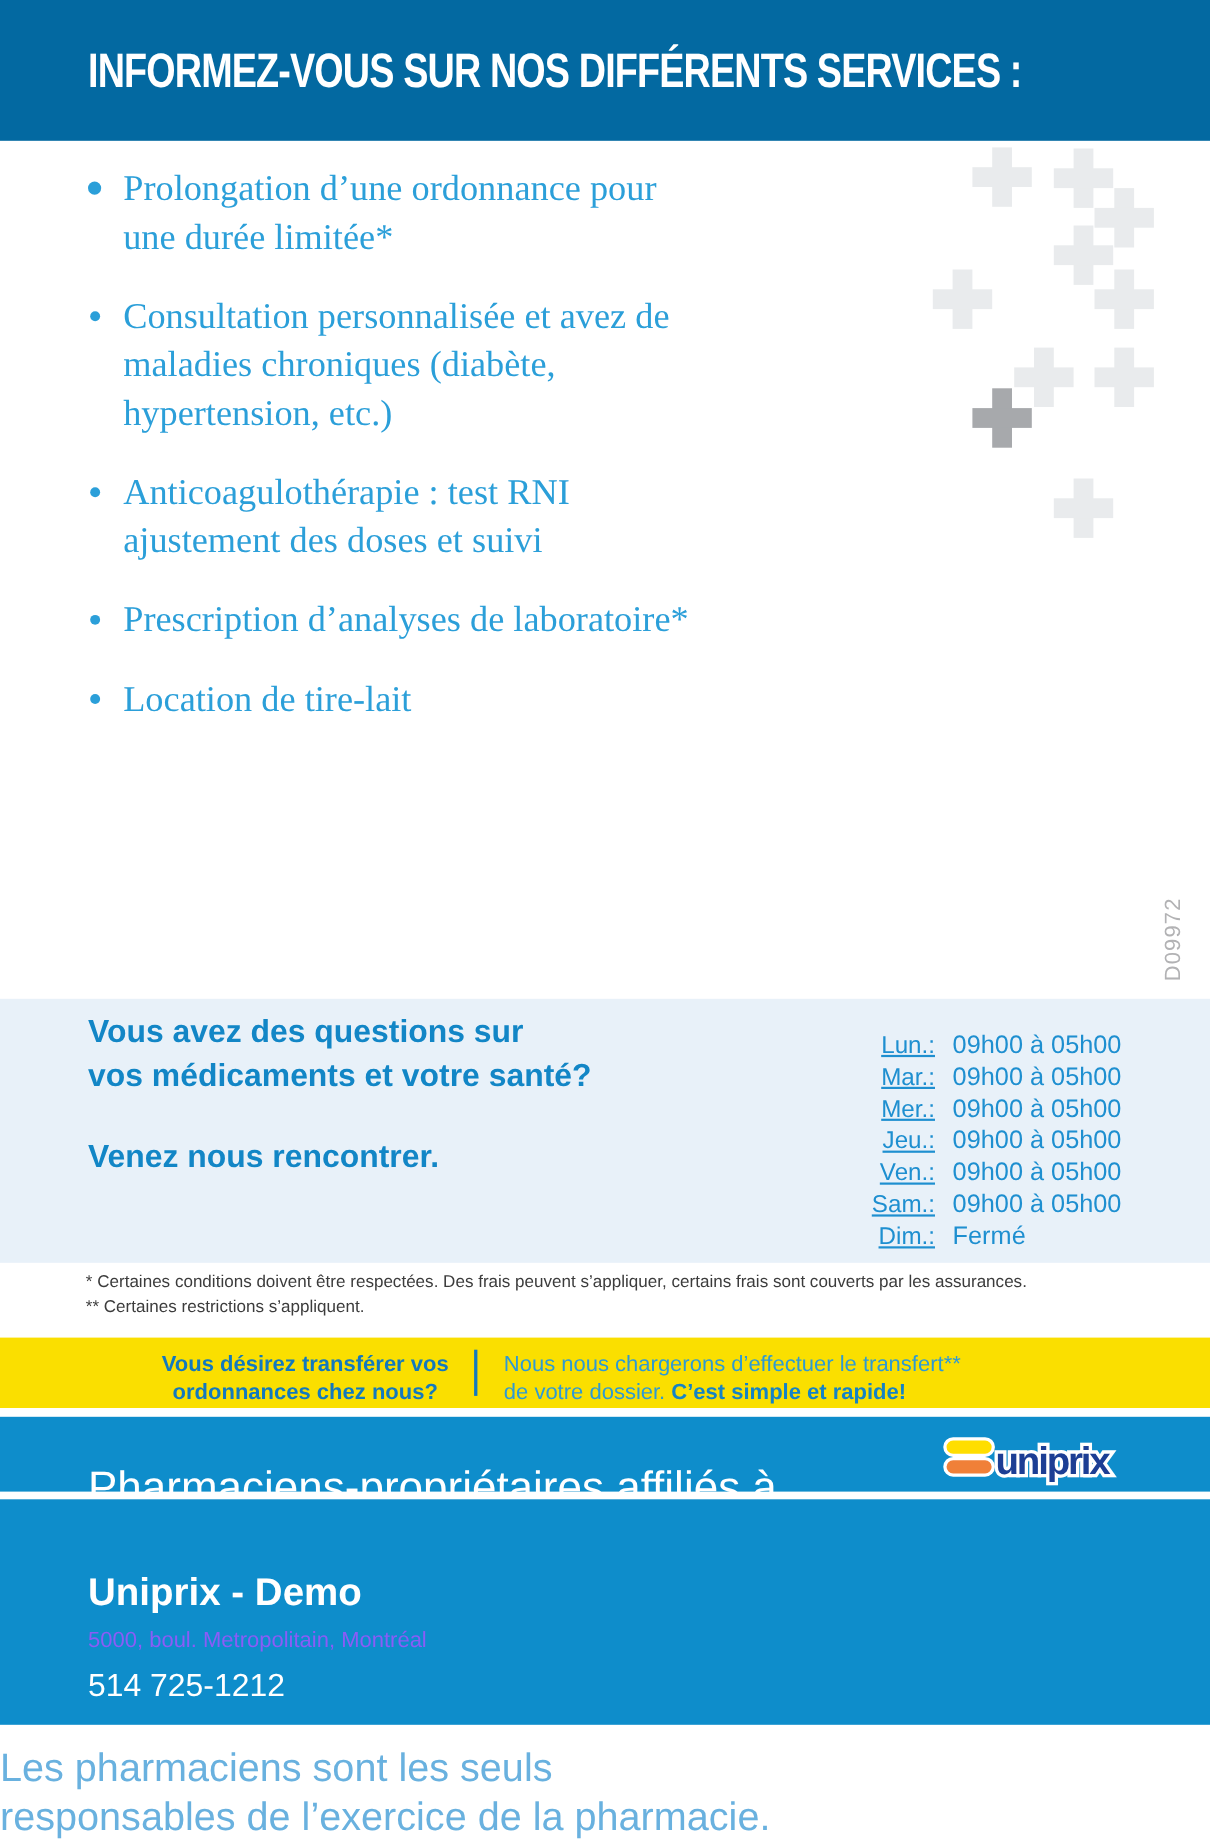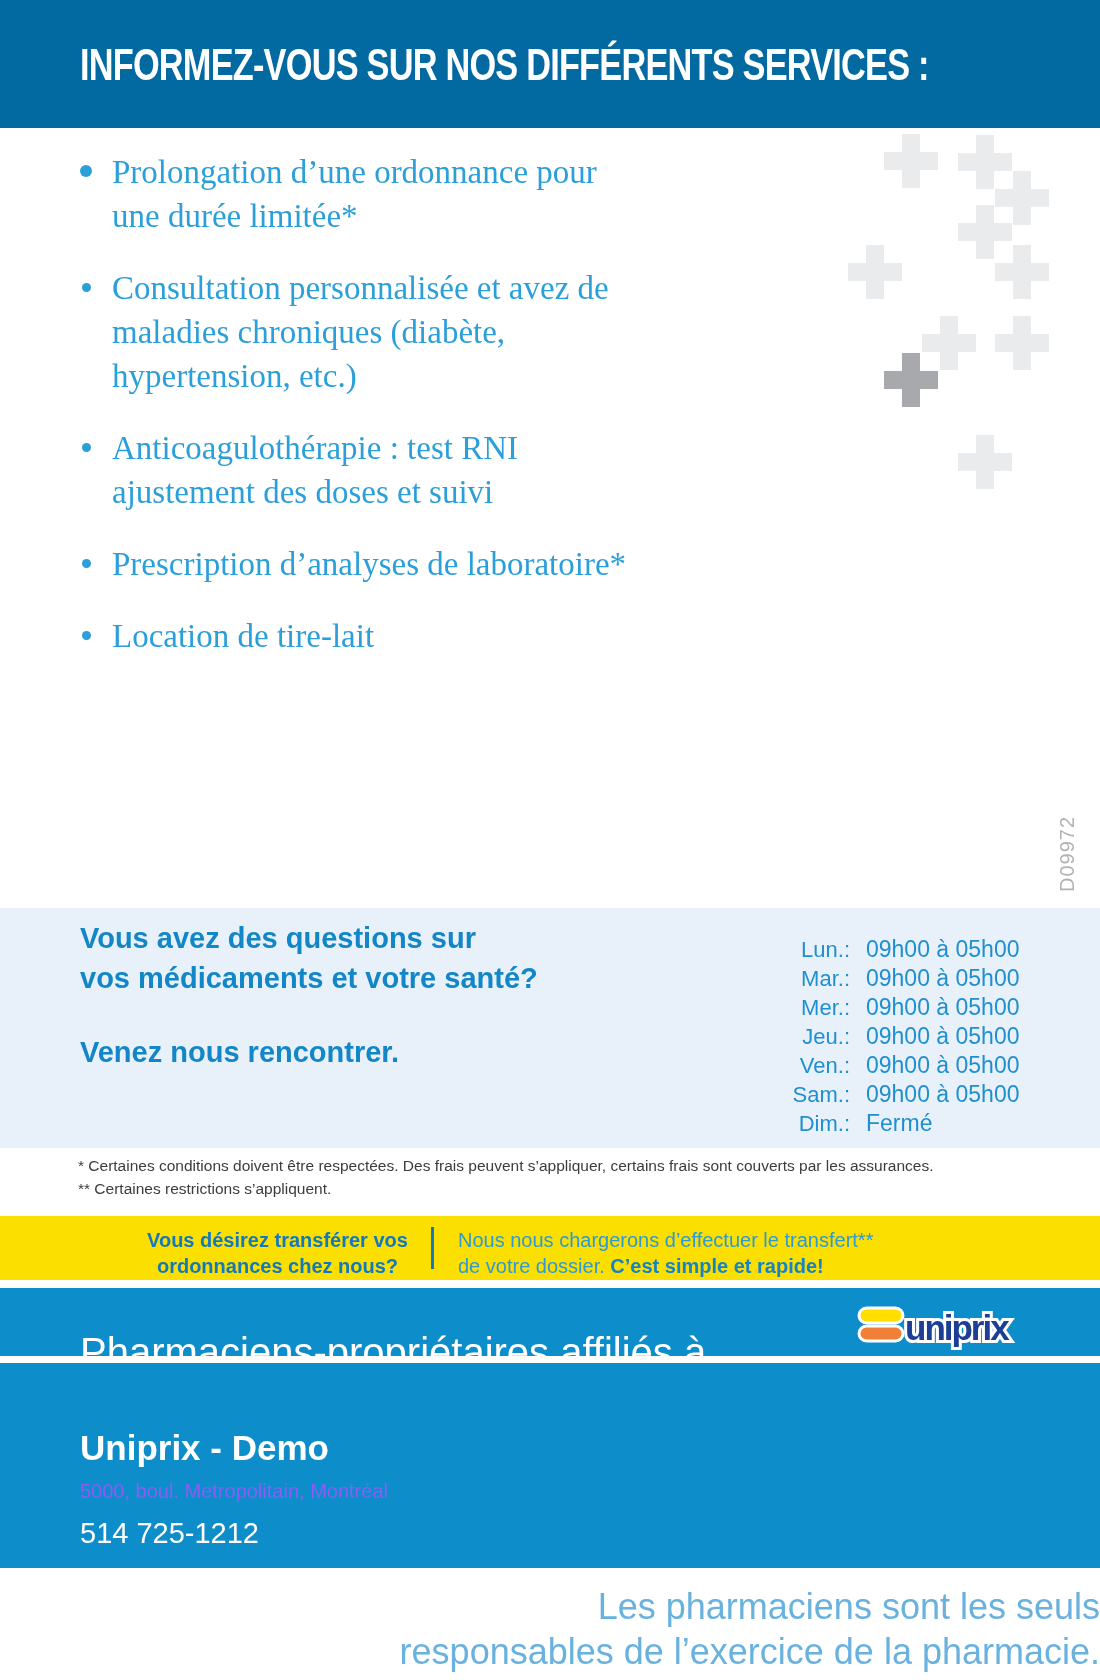--- a/index.html
+++ b/index.html
@@ -40,21 +40,21 @@
     position:absolute; left:1056px; top:892px; transform:rotate(-90deg);
     transform-origin:0 0; color:#B2B2B4; font-size:20px; letter-spacing:1px; white-space:nowrap;
   }
   
   .band-light{position:absolute; left:0; top:908px; width:1100px; height:240px; background:#E8F1F9;}
   .q-line1{position:absolute; left:80px; top:922px; font-size:29px; font-weight:bold; color:#1286C6;}
   .q-line2{position:absolute; left:80px; top:962px; font-size:29px; font-weight:bold; color:#1286C6;}
   .q-cta{position:absolute; left:80px; top:1036px; font-size:29px; font-weight:bold; color:#1286C6;}
   .hours{position:absolute; left:700px; top:936px; width:340px;}
   .hrow{display:flex; height:29px; align-items:baseline;}
-  .hrow .day{width:150px; text-align:right; padding-right:16px; font-size:22px; color:#1E8FD0;}
+  .hrow .day{width:150px; text-align:right; padding-right:16px; font-size:22px; color:#1E8FD0;text-decoration:underline;}
   .hrow .time{font-size:23px; color:#1E8FD0;}
   
   .footnotes{position:absolute; left:78px; top:1154px; color:#3C3C3C;}
   .footnotes div{font-size:15.5px; line-height:23px;}
   
   .band-yellow{position:absolute; left:0; top:1216px; width:1100px; height:64px; background:#FADF00;}
   .t-left{
     position:absolute; left:125px; top:1227px; width:305px; text-align:center;
     font-size:20px; font-weight:bold; line-height:26px; color:#1379BE;
   }
@@ -65,21 +65,21 @@
   .band-affil{position:absolute; left:0; top:1288px; width:1100px; height:68px; background:#0E8DCB;}
   .affil-text{position:absolute; left:80px; top:1298px; font-size:40px; color:#ffffff;margin-top:32px;}
   .uniprix-logo{position:absolute; left:856px; top:1302px;}
   
   .band-store{position:absolute; left:0; top:1363px; width:1100px; height:205px; background:#0E8DCB;}
   .store-name{position:absolute; left:80px; top:1428px; font-size:35px; font-weight:bold; color:#ffffff;}
   .store-address{position:absolute; left:80px; top:1480px; font-size:20px; color:#8b5cf6;}
   .store-phone{position:absolute; left:80px; top:1517px; font-size:29px; color:#ffffff;}
   
   .footer-note{
-    position:absolute; left:0; top:1584px; width:1100px; text-align:right;
+    position:absolute; left:0; top:1584px; width:1100px; text-align:left;
     font-size:36px; line-height:45px; color:#69B1DF; white-space:pre-line;
   }
 </style>
 </head>
 <body>
 
 <div class="page">
 
   <div class="band-header">
     <h1>INFORMEZ-VOUS SUR NOS DIFFÉRENTS SERVICES :</h1>

